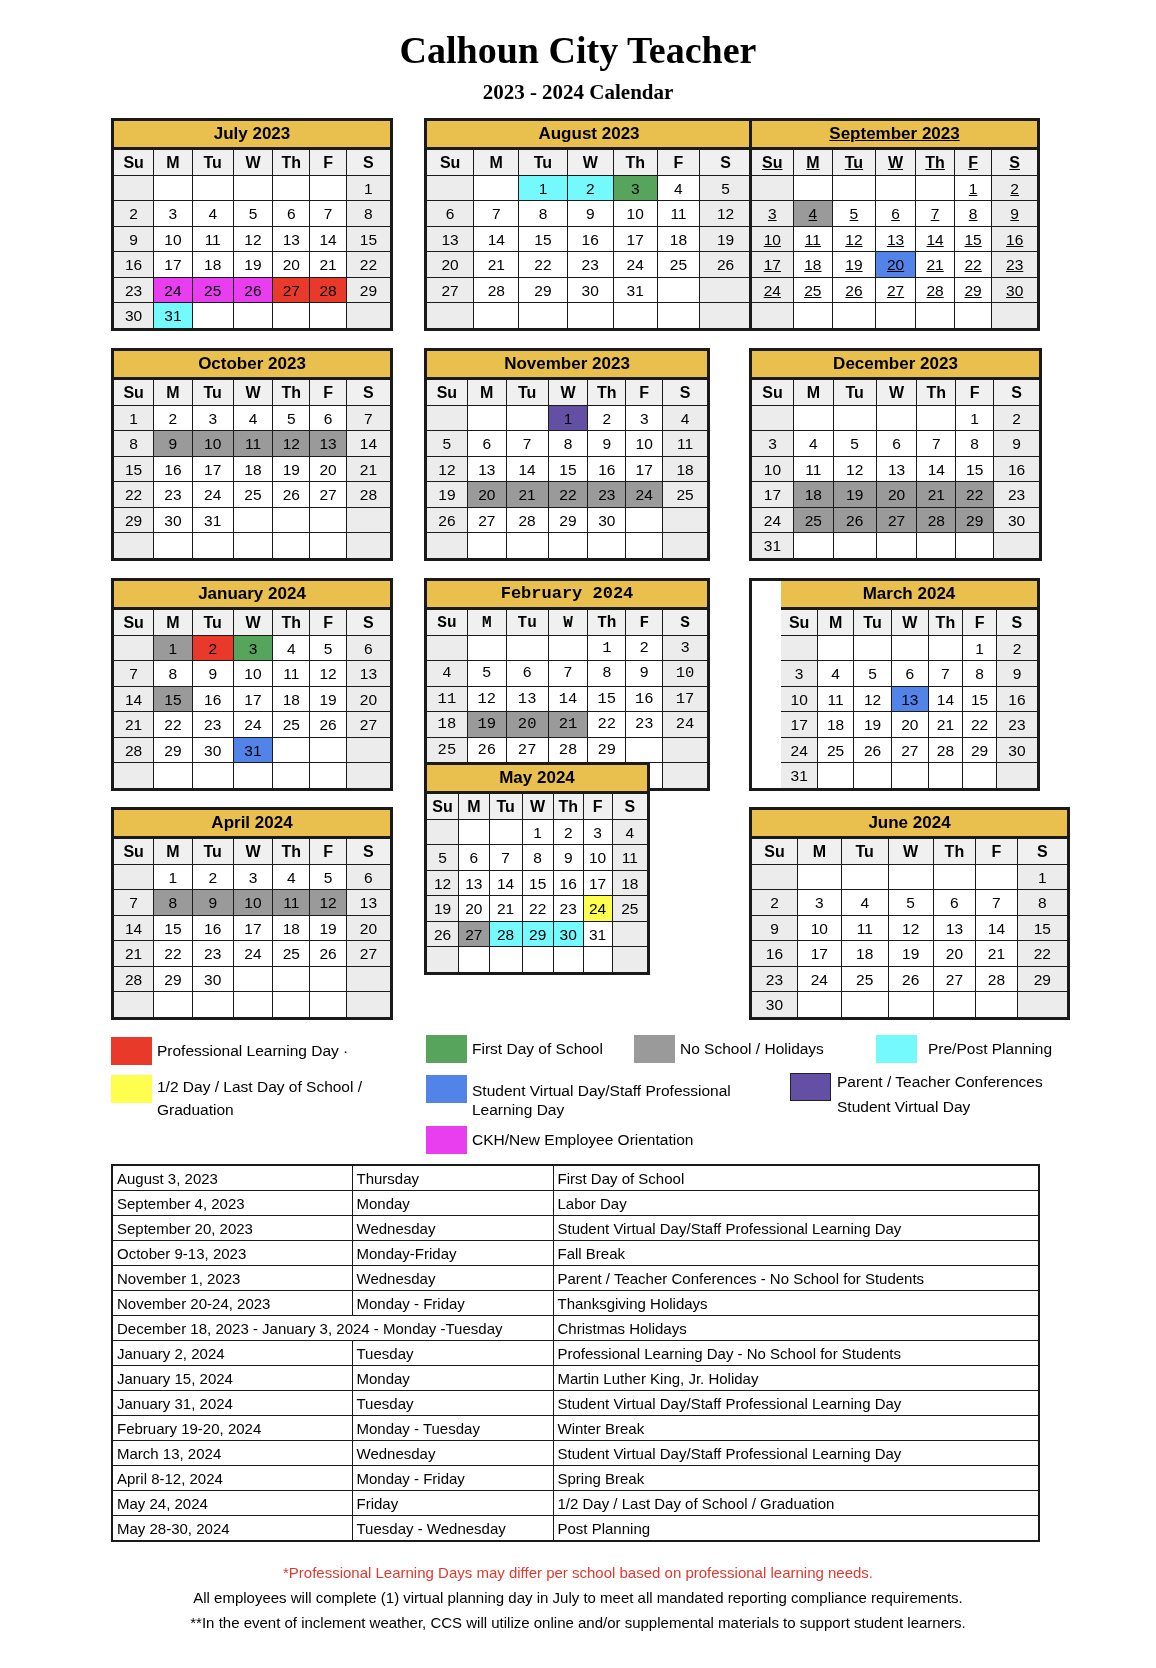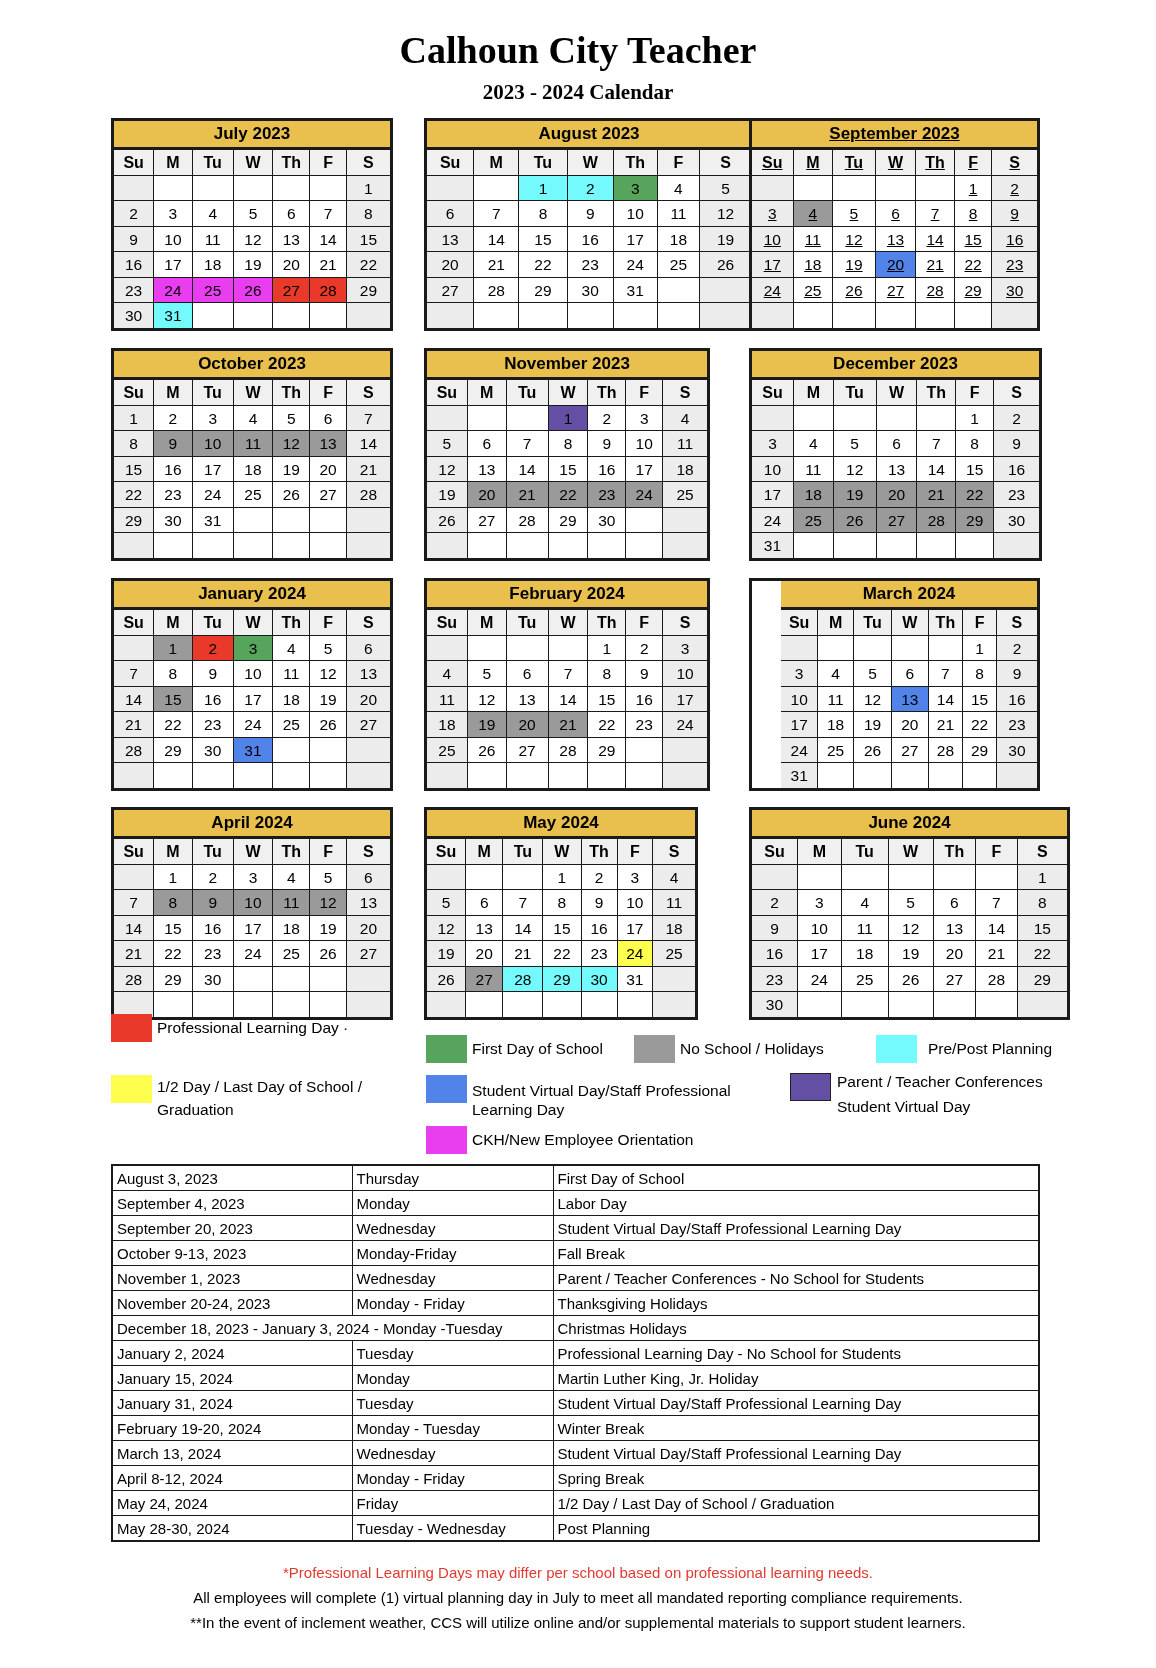--- a/index.html
+++ b/index.html
@@ -411,21 +411,21 @@
         <div class="cell wk last-col"></div>
         <div class="cell wk last-row"></div>
         <div class="cell last-row"></div>
         <div class="cell last-row"></div>
         <div class="cell last-row"></div>
         <div class="cell last-row"></div>
         <div class="cell last-row"></div>
         <div class="cell wk last-col last-row"></div>
       </div>
     </div>
-    <div class="month" style="left: 424px; top: 578px; width: 286px;">
+    <div class="month" style="left: 424px; top: 578px; width: 286px; font-family: Liberation Mono, monospace;">
       <div class="month-header">February 2024</div>
       <div class="grid" style="grid-template-columns: 41fr 39fr 42fr 40fr 38fr 37fr 44fr;">
         <div class="cell dow">Su</div>
         <div class="cell dow">M</div>
         <div class="cell dow">Tu</div>
         <div class="cell dow">W</div>
         <div class="cell dow">Th</div>
         <div class="cell dow">F</div>
         <div class="cell dow last-col">S</div>
         <div class="cell wk"></div>
@@ -573,21 +573,21 @@
         <div class="cell wk last-col"></div>
         <div class="cell wk last-row"></div>
         <div class="cell last-row"></div>
         <div class="cell last-row"></div>
         <div class="cell last-row"></div>
         <div class="cell last-row"></div>
         <div class="cell last-row"></div>
         <div class="cell wk last-col last-row"></div>
       </div>
     </div>
-    <div class="month" style="left: 424px; top: 807px; width: 274px;">
+    <div class="month" style="left: 424px; top: 762px; width: 226px;">
       <div class="month-header">May 2024</div>
       <div class="grid" style="grid-template-columns: 41fr 39fr 42fr 40fr 38fr 37fr 44fr;">
         <div class="cell dow">Su</div>
         <div class="cell dow">M</div>
         <div class="cell dow">Tu</div>
         <div class="cell dow">W</div>
         <div class="cell dow">Th</div>
         <div class="cell dow">F</div>
         <div class="cell dow last-col">S</div>
         <div class="cell wk"></div>
@@ -683,21 +683,21 @@
         <div class="cell last-row"></div>
         <div class="cell last-row"></div>
         <div class="cell last-row"></div>
         <div class="cell last-row"></div>
         <div class="cell last-row"></div>
         <div class="cell wk last-col last-row"></div>
       </div>
     </div>
   </div>
 
-<div class="legend-item" style="left:111px; top:1014px;">
+<div class="legend-item" style="left:111px; top:1037px;">
   <div class="swatch c-red"></div>
   <div class="legend-text" style="line-height:28px;">Professional Learning Day ·</div>
 </div>
 <div class="legend-item" style="left:426px; top:1035px;">
   <div class="swatch c-green"></div>
   <div class="legend-text" style="line-height:28px;">First Day of School</div>
 </div>
 <div class="legend-item" style="left:634px; top:1035px;">
   <div class="swatch c-gray"></div>
   <div class="legend-text" style="line-height:28px;">No School / Holidays</div>

